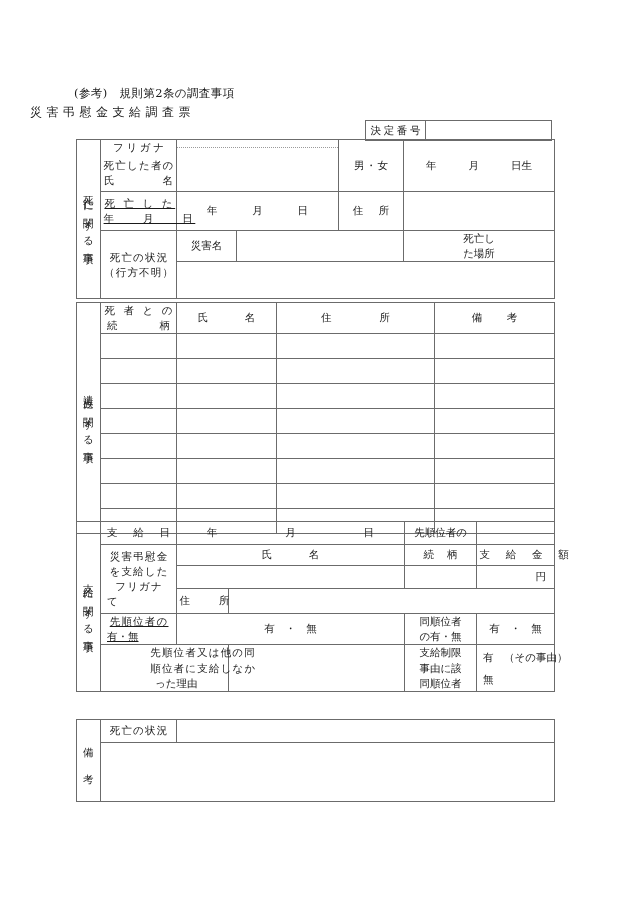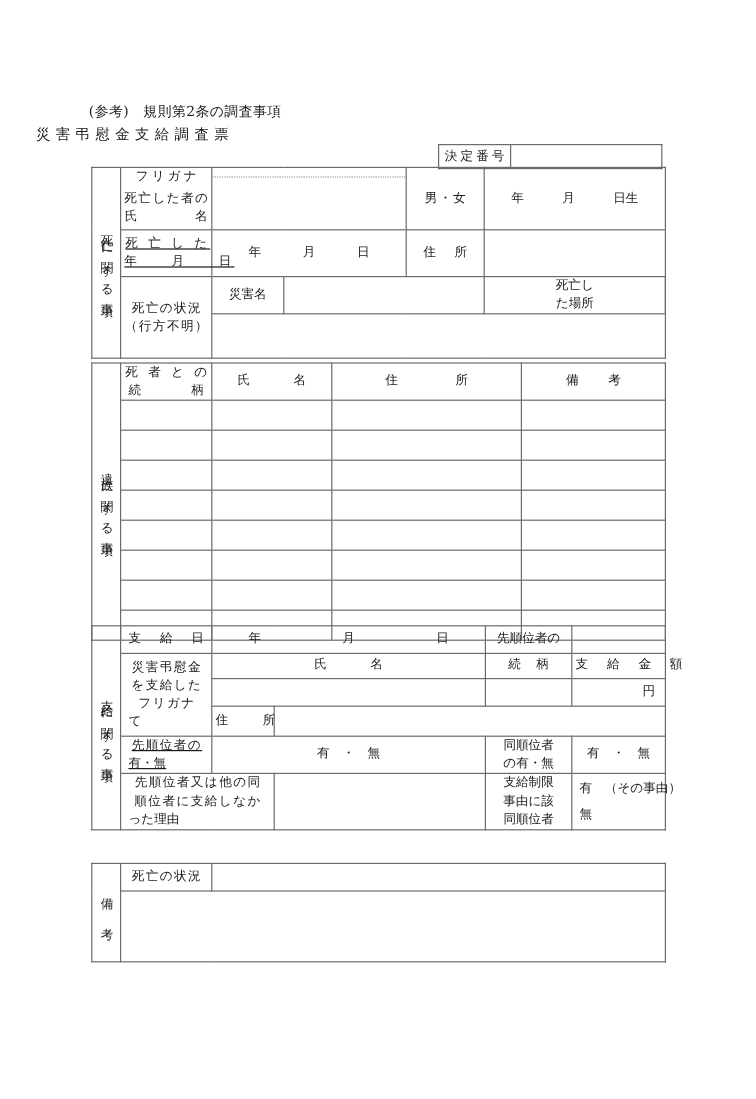--- a/index.html
+++ b/index.html
@@ -475,21 +475,21 @@
           <span class="lbl">同順位者</span>
           <span class="lbl">の有・無</span>
         </span>
       </td>
       <td>
         <span class="lbl">有　・　無</span>
       </td>
     </tr>
 
     <tr>
-      <td colspan="2" style="height:44px;">
+      <td colspan="2" style="height:44px;padding-left:48px;">
         <span class="stack">
           <span class="lbl sp3">先順位者又は他の同</span>
           <span class="lbl sp3">順位者に支給しなか</span>
           <span class="lbl left">った理由</span>
         </span>
       </td>
       <td>
         <span class="lbl"></span>
       </td>
       <td>

